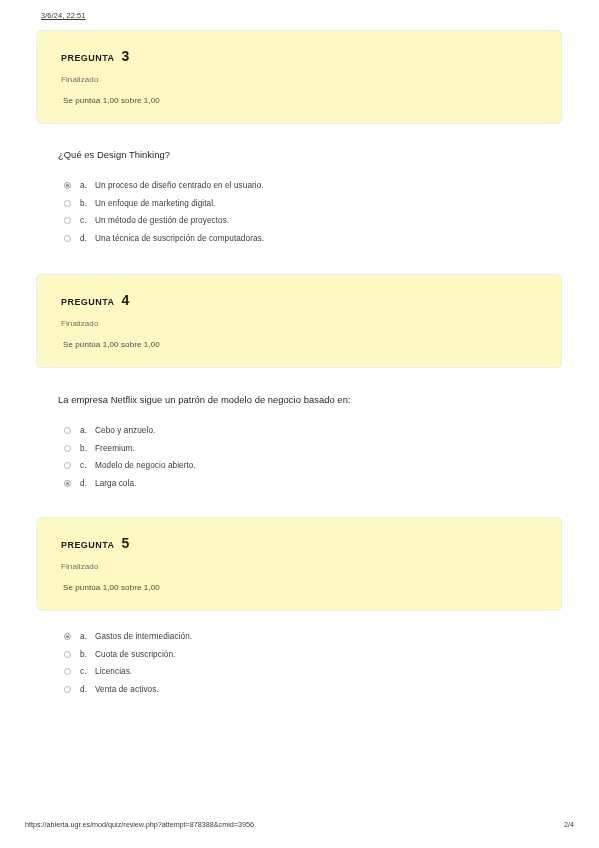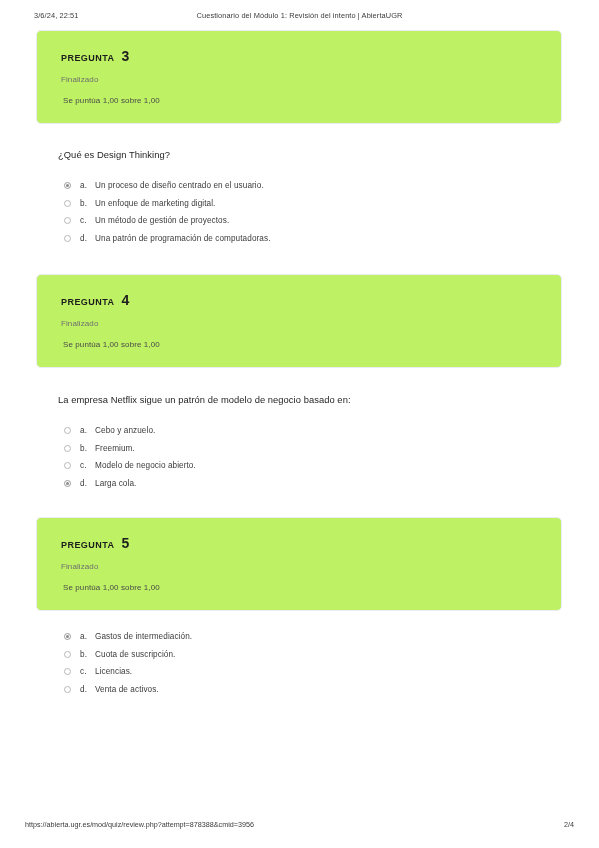--- a/index.html
+++ b/index.html
@@ -23,23 +23,24 @@
     top: 11px;
     left: 0;
     width: 599px;
     height: 14px;
     font-size: 7.4px;
     color: #3a3a3a;
     letter-spacing: 0.1px;
   }
   .print-header .ph-date {
     position: absolute;
-    left: 34px;
+    left: 41px;
     top: 0;
     white-space: nowrap;
+    text-decoration: underline;
   }
   .print-header .ph-title {
     position: absolute;
     left: 0;
     top: 0;
     width: 599px;
     text-align: center;
     white-space: nowrap;
   }
 
@@ -74,21 +75,21 @@
     width: 599px;
     height: 848px;
   }
 
   
   .q-card {
     position: absolute;
     left: 36px;
     width: 526px;
     box-sizing: border-box;
-    background: #bef264;
+    background: #fef9c3;
     border: 1px solid #eceaf3;
     border-radius: 5px;
     padding: 17px 24px 16px 24px;
   }
   .q-card-title {
     font-size: 9px;
     font-weight: bold;
     letter-spacing: 0.45px;
     color: #1d1d1d;
     margin: 0 0 11px 0;
@@ -174,21 +175,20 @@
   }
   .ans-text {
     flex: 1 1 auto;
   }
 </style>
 </head>
 <body>
 
 <div class="print-header">
   <span class="ph-date">3/6/24, 22:51</span>
-  <span class="ph-title">Cuestionario del Módulo 1: Revisión del intento | AbiertaUGR</span>
 </div>
 
 <div class="page-body">
 
   <div class="q-card" style="top:30px;">
     <div class="q-card-title">
       <span>PREGUNTA</span>
       <span class="q-num">3</span>
     </div>
     <p class="q-state">Finalizado</p>
@@ -209,21 +209,21 @@
         <span class="ans-text">Un enfoque de marketing digital.</span>
       </li>
       <li>
         <span class="radio"></span>
         <span class="ans-letter">c.</span>
         <span class="ans-text">Un método de gestión de proyectos.</span>
       </li>
       <li>
         <span class="radio"></span>
         <span class="ans-letter">d.</span>
-        <span class="ans-text">Una patrón de programación de computadoras.</span>
+        <span class="ans-text">Una técnica de suscripción de computadoras.</span>
       </li>
     </ul>
   </div>
 
   <div class="q-card" style="top:274px;">
     <div class="q-card-title">
       <span>PREGUNTA</span>
       <span class="q-num">4</span>
     </div>
     <p class="q-state">Finalizado</p>

